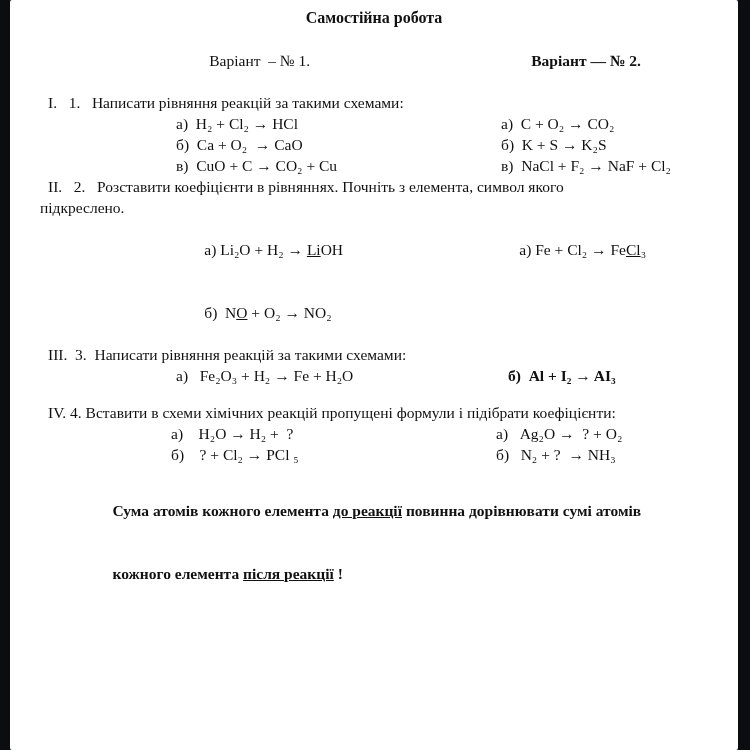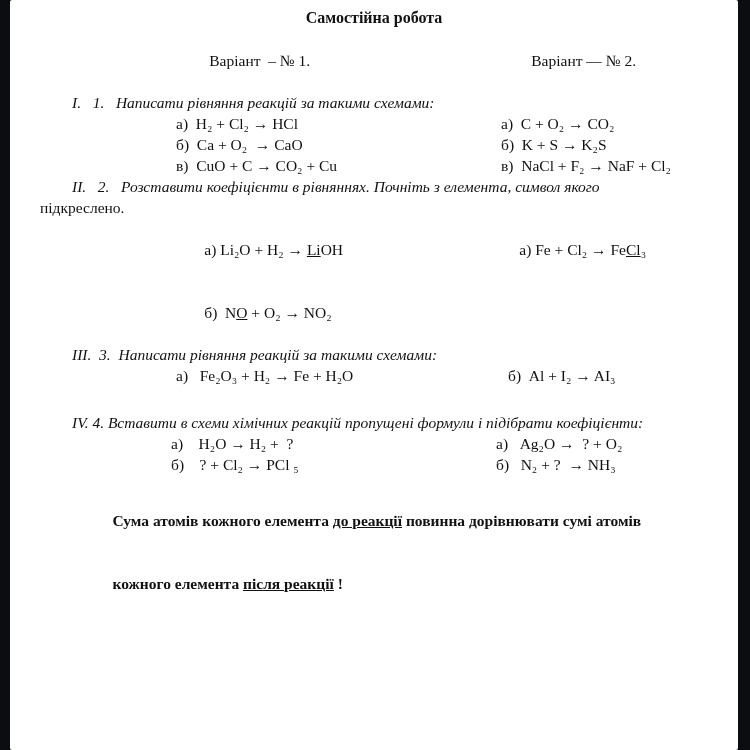--- a/index.html
+++ b/index.html
@@ -27,26 +27,26 @@
     line-height: 22px;
     white-space: pre-wrap;
   }
   .line { line-height: 21px; white-space: pre-wrap; }
   .row { display: flex; line-height: 21px; padding-left: 36px; }
   .cL { width: 445px; box-sizing: border-box; padding-left: 130px; white-space: pre-wrap; }
   .cR { padding-left: 10px; white-space: pre-wrap; }
   .ind140 { padding-left: 140px; }
   .ind135 { padding-left: 135px; }
   .ind125 { padding-left: 125px; }
-  .cR.ind17 { padding-left: 17px; }
+  .cR.ind17 { padding-left: 17px; font-weight: bold; }
   .cR.ind5 { padding-left: 5px; }
-  .heading { padding-left: 62px; font-style: italic; }
+  .heading { padding-left: 38px; }
   .cont { padding-left: 30px; }
   .u { text-decoration: underline; }
-  .gap16 { margin-top: 26px; }
+  .gap16 { margin-top: 16px; }
   .gap14 { margin-top: 14px; }
   .footer { padding-left: 87px; padding-right: 40px; font-weight: bold; }
   span { white-space: pre-wrap; }
 </style>
 </head>
 <body>
 
 <div class="page">
 
   <div class="title">Самостійна робота</div>

